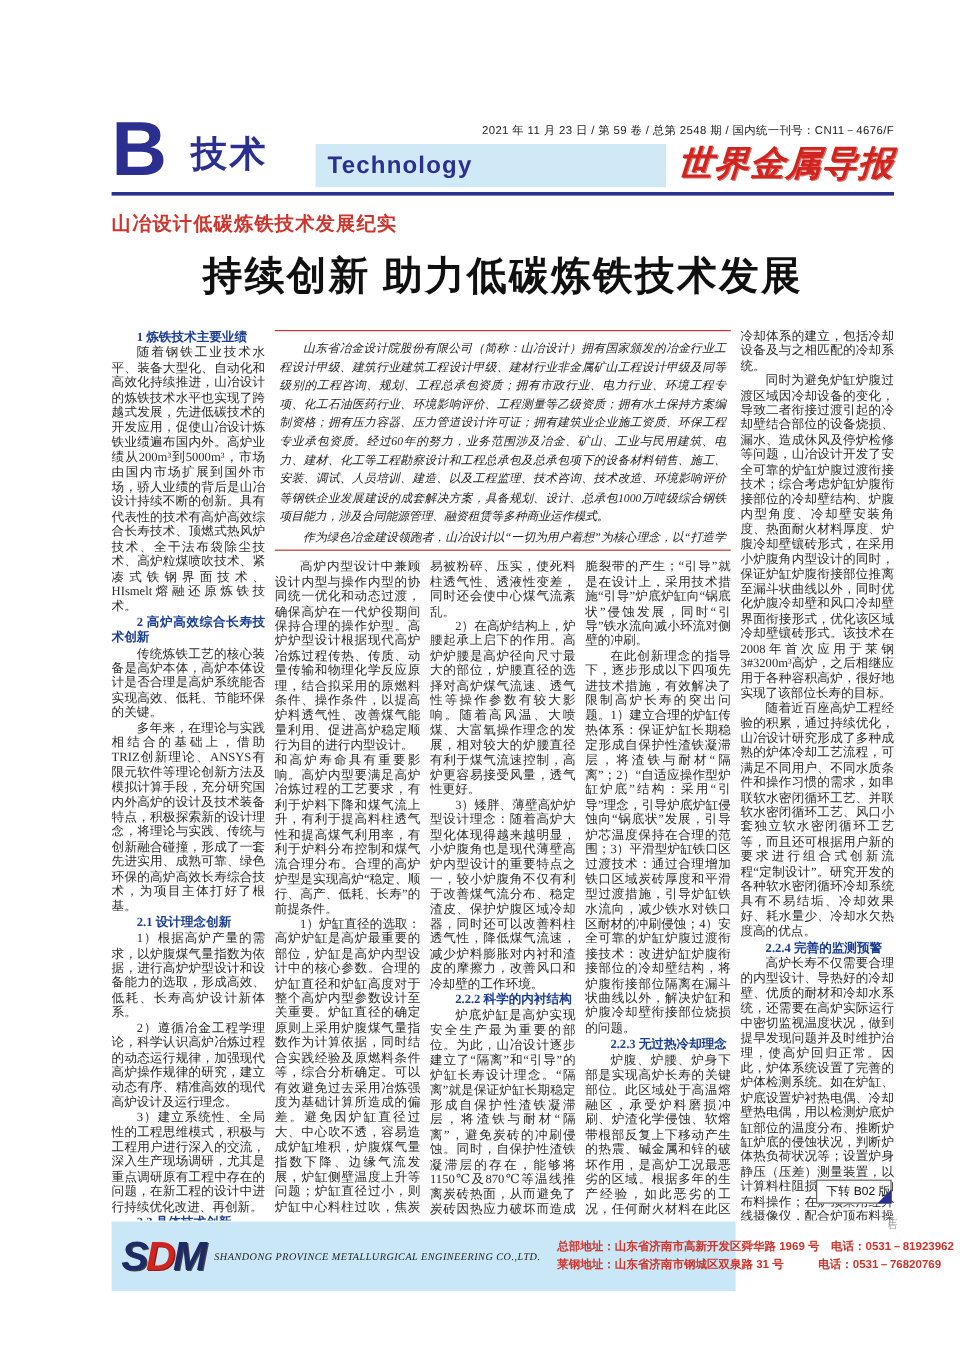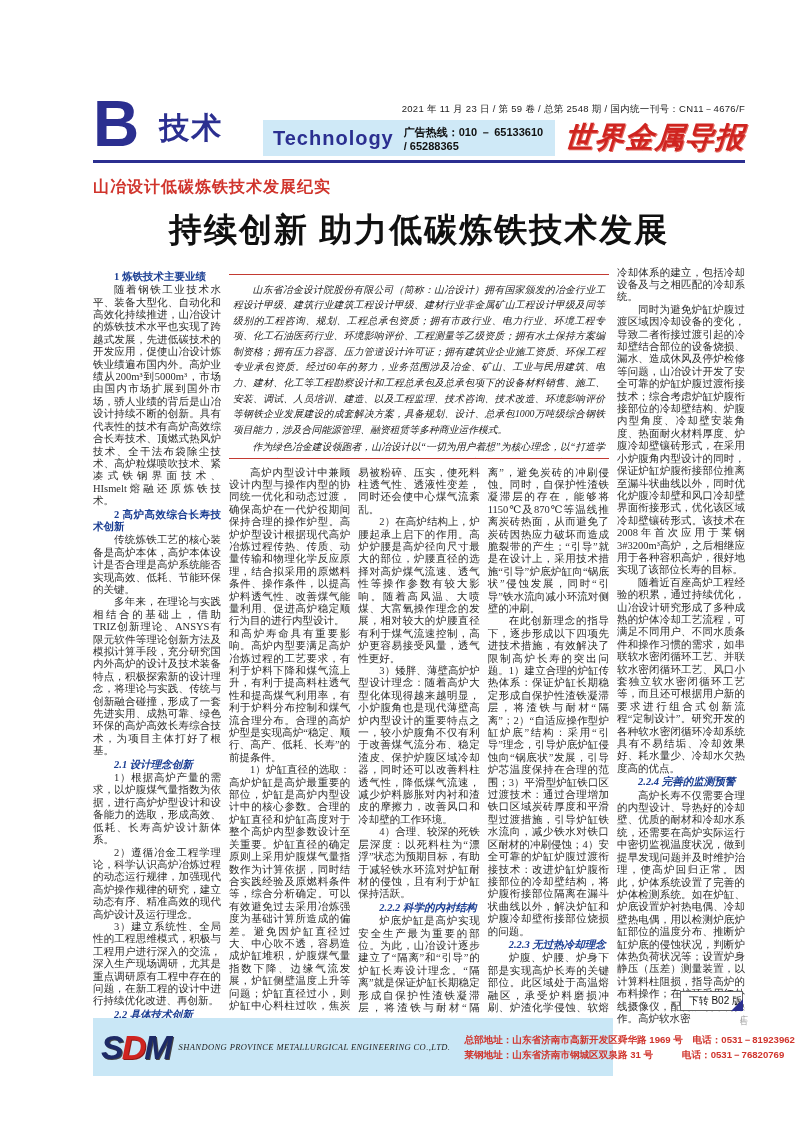--- a/index.html
+++ b/index.html
@@ -21,30 +21,30 @@
   .masthead{width:190px;flex:none;text-align:right;font-weight:900;font-size:29px;color:#cf2420;
             font-style:italic;letter-spacing:1px;line-height:34px;transform:skewX(-4deg);
             text-shadow:1px 1px 0 #e46a60;}
   .hdr-rule{height:3px;background:#2b2f90;margin-top:4px;}
 
   
   .kicker{margin-top:14px;font-family:"Liberation Sans",sans-serif;font-weight:900;font-size:16px;color:#d0342c;letter-spacing:1px;}
   .headline{margin:10px 0 0 0;text-align:center;font-weight:900;font-size:33px;letter-spacing:2px;color:#101010;}
 
   
-  .body-grid{display:flex;margin-top:22px;gap:8px;height:742px;align-items:center;}
+  .body-grid{display:flex;margin-top:22px;gap:8px;height:742px;}
   .colA{width:128px;flex:none;overflow:hidden;}
   .mid{flex:1;display:flex;flex-direction:column;min-width:0;}
   .colE{width:128px;flex:none;overflow:hidden;position:relative;}
 
   .blk{font-size:10.5px;line-height:12.4px;text-align:justify;}
   .blk.p{text-indent:2em;}
   .blk.pc{text-indent:0;}
   .blk.h1{color:#1c3f93;font-weight:bold;text-indent:2em;margin:1px 0;}
-  .blk.h2{color:#1c3f93;font-weight:bold;font-style:italic;text-indent:2em;margin:1px 0;}
+  .blk.h2{color:#1c3f93;font-weight:bold;text-indent:2em;margin:1px 0;}
 
   .intro{border-top:1.5px solid #c33a32;border-bottom:1.5px solid #c33a32;
          padding:7px 4px 8px 4px;margin-bottom:8px;height:168px;overflow:hidden;}
   .intro p{margin:0;text-indent:2em;font-style:italic;font-size:9.8px;line-height:15.6px;text-align:justify;color:#222;}
   .intro p + p{margin-top:2px;}
 
   .mid-cols{column-count:3;column-gap:8px;height:552px;overflow:hidden;}
 
   .cont-box{position:absolute;right:2px;bottom:14px;border:1px solid #666;padding:2px 0 2px 8px;
             font-family:"Liberation Sans",sans-serif;font-size:10px;color:#111;background:#fff;}
@@ -73,21 +73,20 @@
     <div class="hdr">
       <div class="hdr-left">
         <span class="big-b">B</span>
         <span class="sec-cn">技术</span>
       </div>
       <div class="hdr-right">
         <div class="date-line">2021 年 11 月 23 日 / 第 59 卷 / 总第 2548 期 / 国内统一刊号：CN11－4676/F</div>
         <div class="hdr-row">
           <div class="tech-band">
             <span class="tech-en">Technology</span>
-            <span class="hotline">广告热线：010 － 65133610 / 65288365</span>
           </div>
           <div class="masthead">世界金属导报</div>
         </div>
       </div>
     </div>
     <div class="hdr-rule"></div>
 
     <div class="kicker">山冶设计低碳炼铁技术发展纪实</div>
     <h1 class="headline">持续创新 助力低碳炼铁技术发展</h1>
 
@@ -108,21 +107,20 @@
         <div class="intro">
           <p>山东省冶金设计院股份有限公司（简称：山冶设计）拥有国家颁发的冶金行业工程设计甲级、建筑行业建筑工程设计甲级、建材行业非金属矿山工程设计甲级及同等级别的工程咨询、规划、工程总承包资质；拥有市政行业、电力行业、环境工程专项、化工石油医药行业、环境影响评价、工程测量等乙级资质；拥有水土保持方案编制资格；拥有压力容器、压力管道设计许可证；拥有建筑业企业施工资质、环保工程专业承包资质。经过60年的努力，业务范围涉及冶金、矿山、工业与民用建筑、电力、建材、化工等工程勘察设计和工程总承包及总承包项下的设备材料销售、施工、安装、调试、人员培训、建造、以及工程监理、技术咨询、技术改造、环境影响评价等钢铁企业发展建设的成套解决方案，具备规划、设计、总承包1000万吨级综合钢铁项目能力，涉及合同能源管理、融资租赁等多种商业运作模式。</p>
           <p>作为绿色冶金建设领跑者，山冶设计以“一切为用户着想”为核心理念，以“打造学习型、创新型、领先型的国际工程技术公司”为目标，遵循“先进技术开拓市场，超值服务回报客户”的经营理念，坚持走自主知识产权道路，在工程设计中始终跟踪世界钢铁行业前沿技术，大力研究开发应用科技含量高、资源消耗少、环境污染少、经济效益好的先进技术，取得了诸多成果。</p>
         </div>
         <div class="mid-cols">
             <div class="blk p">高炉内型设计中兼顾设计内型与操作内型的协同统一优化和动态过渡，确保高炉在一代炉役期间保持合理的操作炉型。高炉炉型设计根据现代高炉冶炼过程传热、传质、动量传输和物理化学反应原理，结合拟采用的原燃料条件、操作条件，以提高炉料透气性、改善煤气能量利用、促进高炉稳定顺行为目的进行内型设计。</div>
             <div class="blk pc">和高炉寿命具有重要影响。高炉内型要满足高炉冶炼过程的工艺要求，有利于炉料下降和煤气流上升，有利于提高料柱透气性和提高煤气利用率，有利于炉料分布控制和煤气流合理分布。合理的高炉炉型是实现高炉“稳定、顺行、高产、低耗、长寿”的前提条件。</div>
             <div class="blk p">1）炉缸直径的选取：高炉炉缸是高炉最重要的部位，炉缸是高炉内型设计中的核心参数。合理的炉缸直径和炉缸高度对于整个高炉内型参数设计至关重要。炉缸直径的确定原则上采用炉腹煤气量指数作为计算依据，同时结合实践经验及原燃料条件等，综合分析确定。可以有效避免过去采用冶炼强度为基础计算所造成的偏差。避免因炉缸直径过大、中心吹不透，容易造成炉缸堆积，炉腹煤气量指数下降、边缘气流发展，炉缸侧壁温度上升等问题；炉缸直径过小，则炉缸中心料柱过吹，焦炭易被粉碎、压实，使死料柱透气性、透液性变差，同时还会使中心煤气流紊乱。</div>
             <div class="blk p">2）在高炉结构上，炉腰起承上启下的作用。高炉炉腰是高炉径向尺寸最大的部位，炉腰直径的选择对高炉煤气流速、透气性等操作参数有较大影响。随着高风温、大喷煤、大富氧操作理念的发展，相对较大的炉腰直径有利于煤气流速控制，高炉更容易接受风量，透气性更好。</div>
             <div class="blk p">3）矮胖、薄壁高炉炉型设计理念：随着高炉大型化体现得越来越明显，小炉腹角也是现代薄壁高炉内型设计的重要特点之一，较小炉腹角不仅有利于改善煤气流分布、稳定渣皮、保护炉腹区域冷却器，同时还可以改善料柱透气性，降低煤气流速，减少炉料膨胀对内衬和渣皮的摩擦力，改善风口和冷却壁的工作环境。</div>
-            <div class="blk p">4）合理、较深的死铁层深度：以死料柱为“漂浮”状态为预期目标，有助于减轻铁水环流对炉缸耐材的侵蚀，且有利于炉缸保持活跃。</div>
             <div class="blk h2">2.2.2 科学的内衬结构</div>
             <div class="blk p">炉底炉缸是高炉实现安全生产最为重要的部位。为此，山冶设计逐步建立了“隔离”和“引导”的炉缸长寿设计理念。“隔离”就是保证炉缸长期稳定形成自保护性渣铁凝滞层，将渣铁与耐材“隔离”，避免炭砖的冲刷侵蚀。同时，自保护性渣铁凝滞层的存在，能够将1150℃及870℃等温线推离炭砖热面，从而避免了炭砖因热应力破坏而造成脆裂带的产生；“引导”就是在设计上，采用技术措施“引导”炉底炉缸向“锅底状”侵蚀发展，同时“引导”铁水流向减小环流对侧壁的冲刷。</div>
             <div class="blk p">在此创新理念的指导下，逐步形成以下四项先进技术措施，有效解决了限制高炉长寿的突出问题。1）建立合理的炉缸传热体系：保证炉缸长期稳定形成自保护性渣铁凝滞层，将渣铁与耐材“隔离”；2）“自适应操作型炉缸炉底”结构：采用“引导”理念，引导炉底炉缸侵蚀向“锅底状”发展，引导炉芯温度保持在合理的范围；3）平滑型炉缸铁口区过渡技术：通过合理增加铁口区域炭砖厚度和平滑型过渡措施，引导炉缸铁水流向，减少铁水对铁口区耐材的冲刷侵蚀；4）安全可靠的炉缸炉腹过渡衔接技术：改进炉缸炉腹衔接部位的冷却壁结构，将炉腹衔接部位隔离在漏斗状曲线以外，解决炉缸和炉腹冷却壁衔接部位烧损的问题。</div>
             <div class="blk h2">2.2.3 无过热冷却理念</div>
             <div class="blk p">炉腹、炉腰、炉身下部是实现高炉长寿的关键部位。此区域处于高温熔融区，承受炉料磨损冲刷、炉渣化学侵蚀、软熔带根部反复上下移动产生的热震、碱金属和锌的破坏作用，是高炉工况最恶劣的区域。根据多年的生产经验，如此恶劣的工况，任何耐火材料在此区域都难以长期维持存在，特别是热震作用使耐材都难以长期使用，最终只有靠形成渣皮来保护冷却设备是实现长寿最有效措施。能否快速形成稳定渣皮是取决于该区域是否有合理高效的冷却体系，即无过热</div>
           </div>
       </div>
       <div class="colE">
         <div>
             <div class="blk pc">冷却体系的建立，包括冷却设备及与之相匹配的冷却系统。</div>

